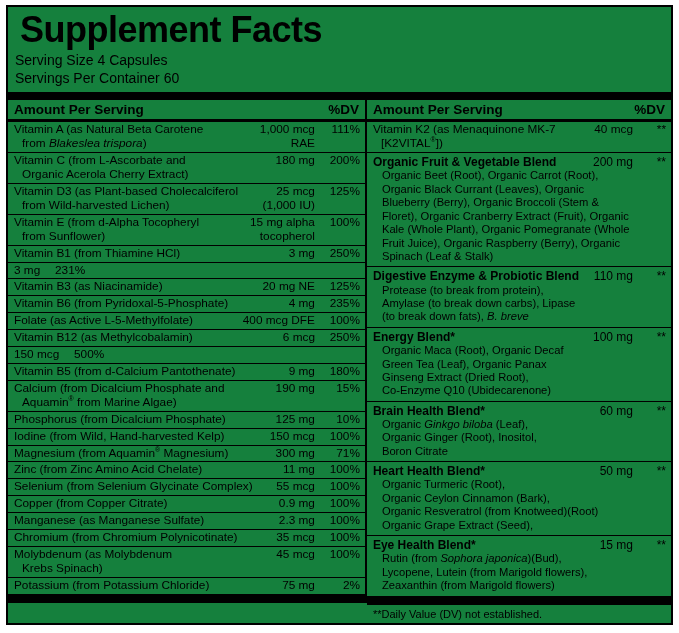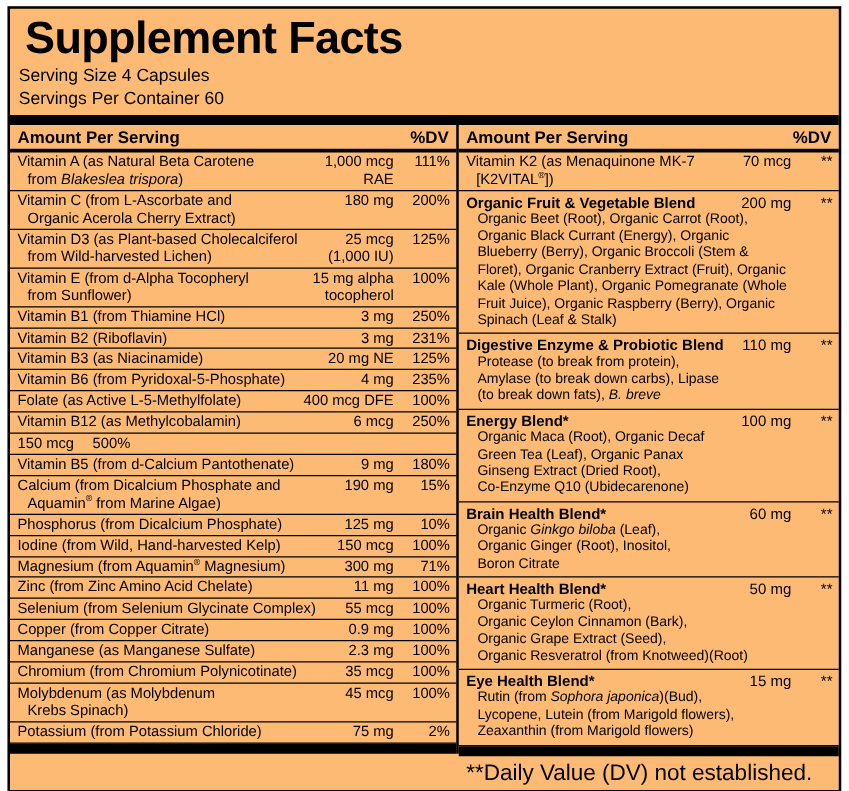--- a/index.html
+++ b/index.html
@@ -1,18 +1,18 @@
 <!DOCTYPE html>
 <html><head>
 <meta charset="utf-8">
 <style>
   html,body{margin:0;padding:0;background:#fff;color:#000;
     font-family:"Liberation Sans",sans-serif;}
   body{width:679px;height:633px;overflow:hidden;}
-  .panel{margin:5px 6px 0 6px;border:2px solid #000;background:#fdba74;}
+  .panel{margin:5px 6px 0 6px;border:2px solid #000;background:#15803d;}
   .title{font-size:36px;font-weight:bold;letter-spacing:-0.5px;padding:3px 10px 1px 12px;line-height:1.1;}
   .serving{font-size:14px;line-height:1.28;padding:1px 10px 5px 7px;}
   .bar-thick{height:8px;background:#000;}
   .columns{display:flex;align-items:flex-start;}
   .col-left{width:54%;border-right:2px solid #000;display:flex;flex-direction:column;}
   .col-right{width:46%;display:flex;flex-direction:column;}
   .col-header{display:flex;justify-content:space-between;align-items:flex-end;
     font-weight:bold;font-size:13.5px;padding:2px 6px 2px 6px;border-bottom:3px solid #000;}
   .row{display:flex;align-items:flex-start;padding:1px 5px 1px 6px;
     border-bottom:1px solid #000;font-size:11.8px;line-height:1.18;}
@@ -24,21 +24,21 @@
   .row .dv{width:38px;text-align:right;white-space:nowrap;}
   .col-right .row .dv{width:26px;}
   .blend{padding:2px 5px 3px 6px;border-bottom:1px solid #000;font-size:12px;line-height:1.18;}
   .blend-head{display:flex;align-items:flex-start;}
   .blend-head .bname{flex:1;font-weight:bold;padding-right:4px;}
   .blend-head .amt{text-align:right;padding-right:7px;white-space:nowrap;}
   .blend-head .dv{width:26px;text-align:right;white-space:nowrap;}
   .sub{padding-left:9px;font-size:11.2px;line-height:1.2;}
   .sub .line{white-space:nowrap;}
   .spacer{flex:1;}
-  .footnote{font-size:18px;padding:3px 6px 3px 6px;}
+  .footnote{font-size:11px;padding:3px 6px 3px 6px;}
   .footer{font-size:12.5px;padding:6px 6px 0 8px;line-height:1.3;}
   sup{font-size:7px;line-height:0;}
   i{font-style:italic;}
 </style>
 </head>
 <body>
 
 <div class="page">
   <div class="panel">
     <div class="title">Supplement Facts</div>
@@ -100,23 +100,20 @@
             <div class="row">
               <div class="name">
                 <div class="line">Vitamin B1 (from Thiamine HCl)</div>
               </div>
               <div class="amt">
                 <div class="line">3 mg</div>
               </div>
               <div class="dv">250%</div>
             </div>
             <div class="row">
-              <div class="name">
-                <div class="line">Vitamin B2 (Riboflavin)</div>
-              </div>
               <div class="amt">
                 <div class="line">3 mg</div>
               </div>
               <div class="dv">231%</div>
             </div>
             <div class="row">
               <div class="name">
                 <div class="line">Vitamin B3 (as Niacinamide)</div>
               </div>
               <div class="amt">
@@ -275,33 +272,33 @@
           <span>Amount Per Serving</span>
           <span>%DV</span>
         </div>
         <div id="right-rows">
             <div class="row">
               <div class="name">
                 <div class="line">Vitamin K2 (as Menaquinone MK-7</div>
                 <div class="line cont">[K2VITAL<sup>®</sup>])</div>
               </div>
               <div class="amt">
-                <div class="line">70 mcg</div>
+                <div class="line">40 mcg</div>
               </div>
               <div class="dv">**</div>
             </div>
             <div class="blend">
               <div class="blend-head">
                 <div class="bname">Organic Fruit &amp; Vegetable Blend</div>
                 <div class="amt">200 mg</div>
                 <div class="dv">**</div>
               </div>
               <div class="sub">
                 <div class="line">Organic Beet (Root), Organic Carrot (Root),</div>
-                <div class="line">Organic Black Currant (Energy), Organic</div>
+                <div class="line">Organic Black Currant (Leaves), Organic</div>
                 <div class="line">Blueberry (Berry), Organic Broccoli (Stem &amp;</div>
                 <div class="line">Floret), Organic Cranberry Extract (Fruit), Organic</div>
                 <div class="line">Kale (Whole Plant), Organic Pomegranate (Whole</div>
                 <div class="line">Fruit Juice), Organic Raspberry (Berry), Organic</div>
                 <div class="line">Spinach (Leaf &amp; Stalk)</div>
               </div>
             </div>
             <div class="blend">
               <div class="blend-head">
                 <div class="bname">Digestive Enzyme &amp; Probiotic Blend</div>
@@ -341,22 +338,22 @@
             </div>
             <div class="blend">
               <div class="blend-head">
                 <div class="bname">Heart Health Blend*</div>
                 <div class="amt">50 mg</div>
                 <div class="dv">**</div>
               </div>
               <div class="sub">
                 <div class="line">Organic Turmeric (Root),</div>
                 <div class="line">Organic Ceylon Cinnamon (Bark),</div>
+                <div class="line">Organic Resveratrol (from Knotweed)(Root)</div>
                 <div class="line">Organic Grape Extract (Seed),</div>
-                <div class="line">Organic Resveratrol (from Knotweed)(Root)</div>
               </div>
             </div>
             <div class="blend">
               <div class="blend-head">
                 <div class="bname">Eye Health Blend*</div>
                 <div class="amt">15 mg</div>
                 <div class="dv">**</div>
               </div>
               <div class="sub">
                 <div class="line">Rutin (from <i>Sophora japonica</i>)(Bud),</div>

